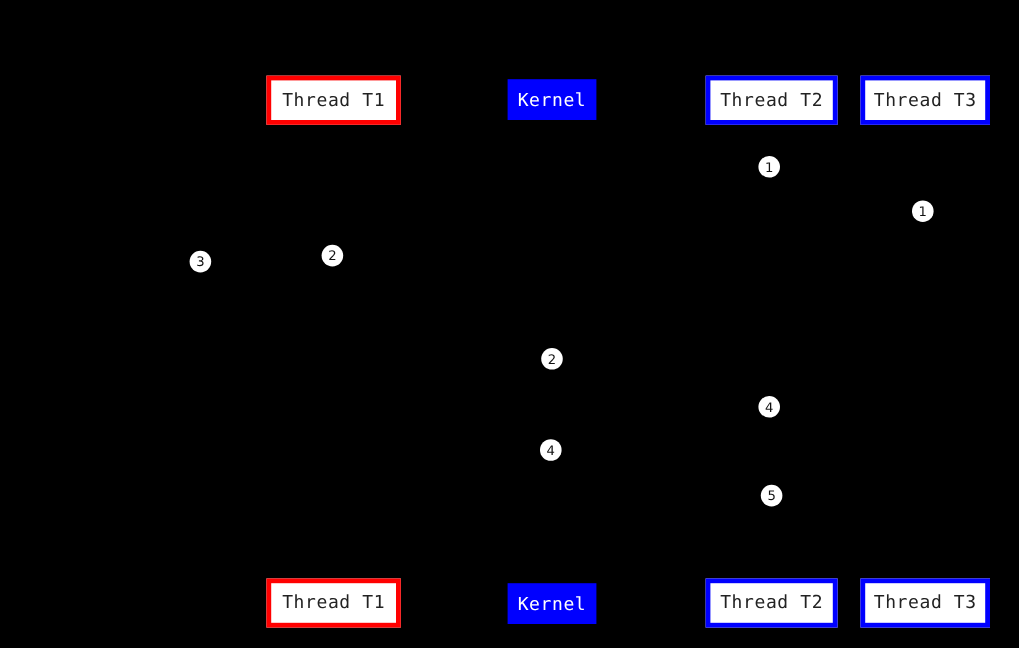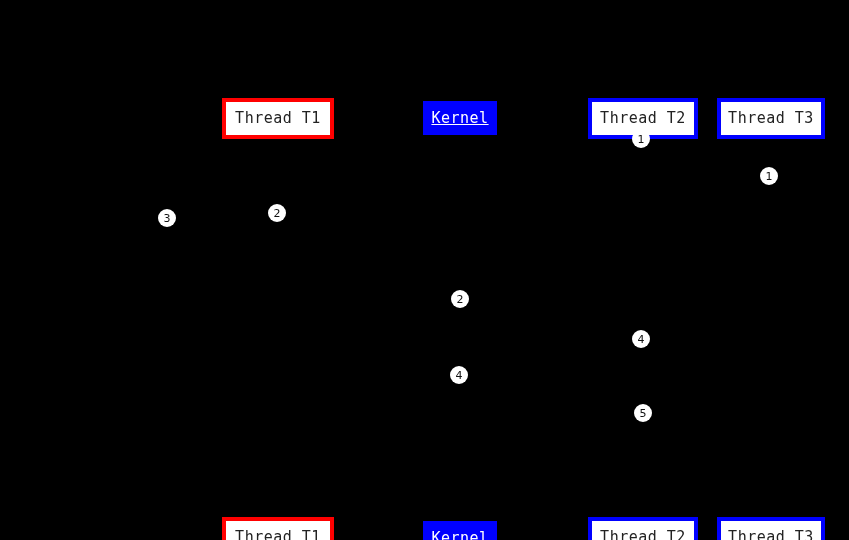--- a/index.html
+++ b/index.html
@@ -22,32 +22,30 @@
     position: absolute;
     box-sizing: border-box;
     display: flex;
     align-items: center;
     justify-content: center;
     white-space: nowrap;
     letter-spacing: 0.5px;
     font-family: "DejaVu Sans Mono", monospace;
     font-size: 15px;
     line-height: 1;
-    margin-top: 35px;
   }
   .participant.outlined {
     background: #ffffff;
     color: #222222;
     border-style: solid;
     border-width: 4px;
   }
   .participant.filled {
     color: #ffffff;
     border: 0;
-    text-decoration: underline;
   }
 
   
   .lifeline {
     position: absolute;
     width: 1px;
     background: #000000;
   }
 
   

